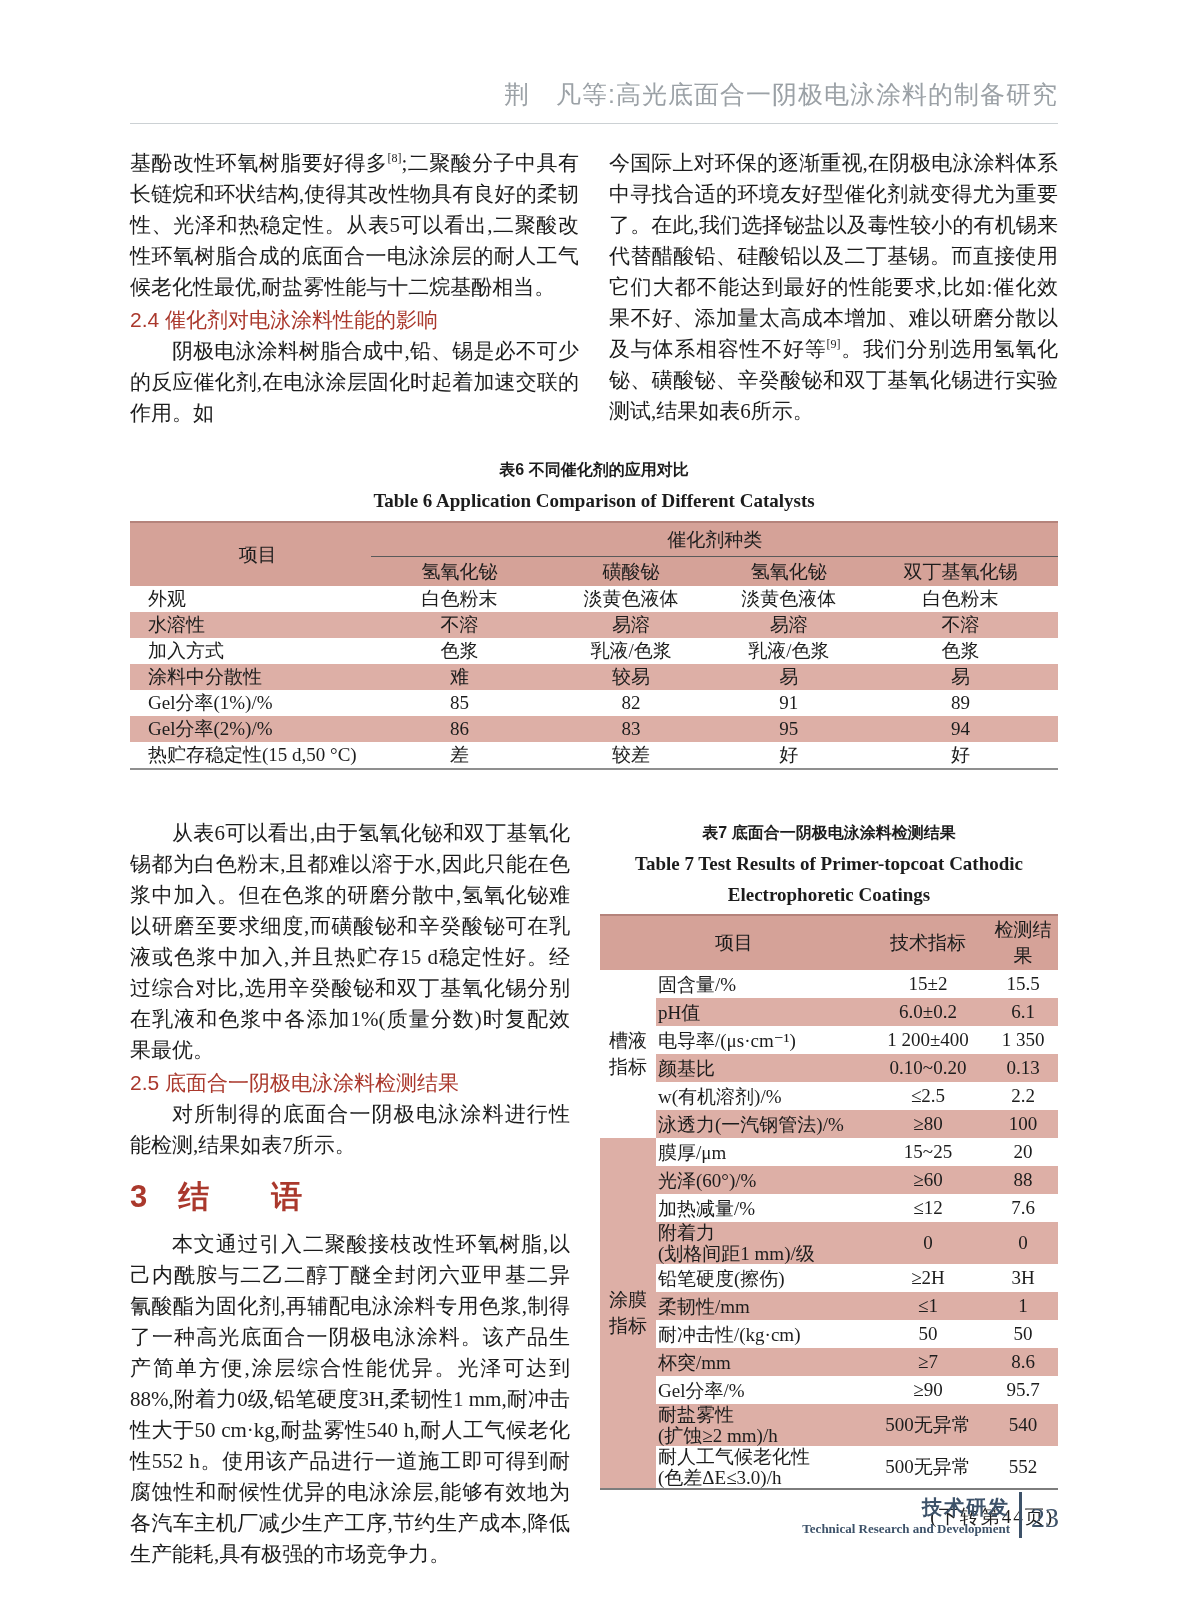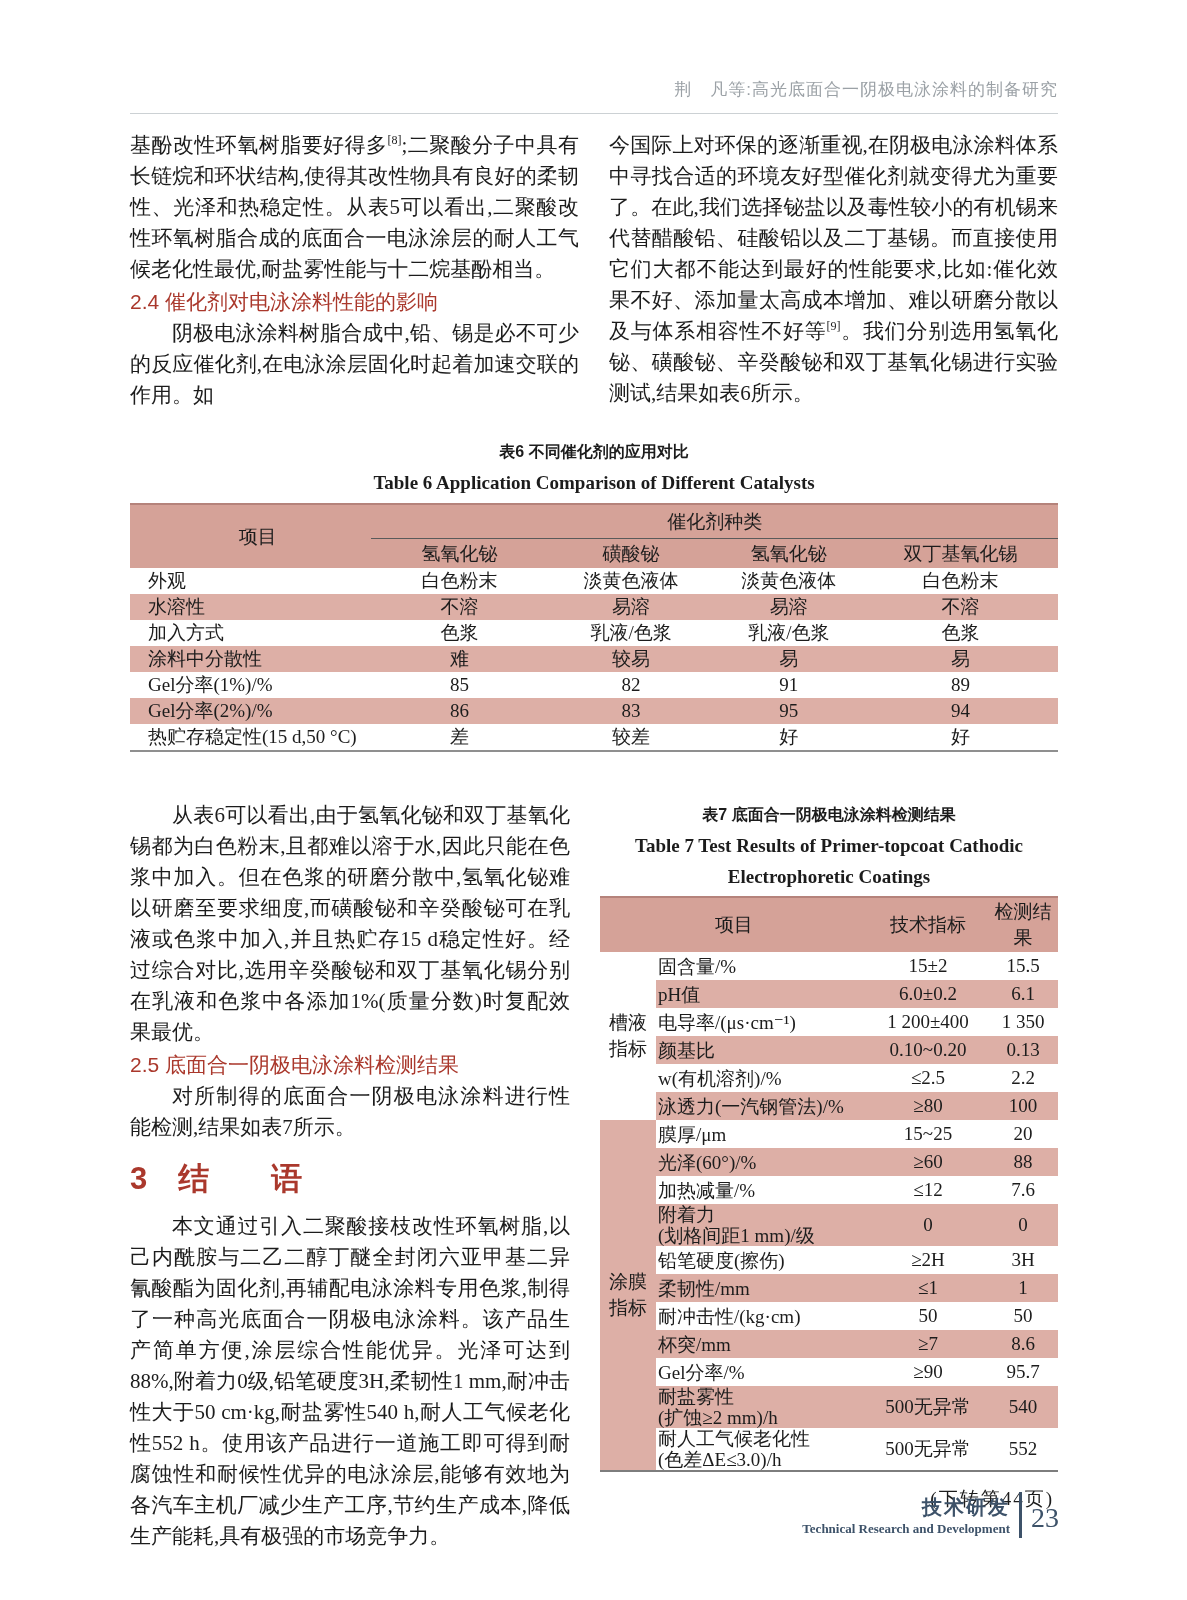--- a/index.html
+++ b/index.html
@@ -6,24 +6,24 @@
   html,body{margin:0;padding:0;}
   body{
     width:1187px;height:1600px;position:relative;background:#ffffff;
     font-family:"Liberation Serif","DejaVu Serif",serif;color:#1c1c1c;
     outline:1px solid #e3e3e3;
   }
   .page{position:absolute;left:130px;top:0;width:928px;}
   .running-head{
     padding-top:78px;padding-bottom:12px;border-bottom:1px solid #ccd1d4;
     text-align:right;font-family:"Liberation Sans","DejaVu Sans",sans-serif;
-    font-size:17px;color:var(--head-gray,#9ba1a6);letter-spacing:1px;
+    font-size:25px;color:var(--head-gray,#9ba1a6);letter-spacing:1px;
   }
   .twocol{display:flex;gap:30px;}
-  .twocol.top{margin-top:16px;}
+  .twocol.top{margin-top:24px;}
   .twocol.bottom{margin-top:48px;}
   .col{width:449px;}
   .body-text{margin:0;font-size:21px;line-height:31px;text-align:justify;text-justify:inter-ideograph;}
   .indent{text-indent:2em;}
   sup.ref{font-size:12px;line-height:0;vertical-align:super;}
   .red-heading{
     margin:2px 0 1px 0;font-family:"Liberation Sans","DejaVu Sans",sans-serif;
     font-size:21px;line-height:30px;font-weight:normal;color:var(--accent-red,#aa382c);
   }
   .h3-heading{

